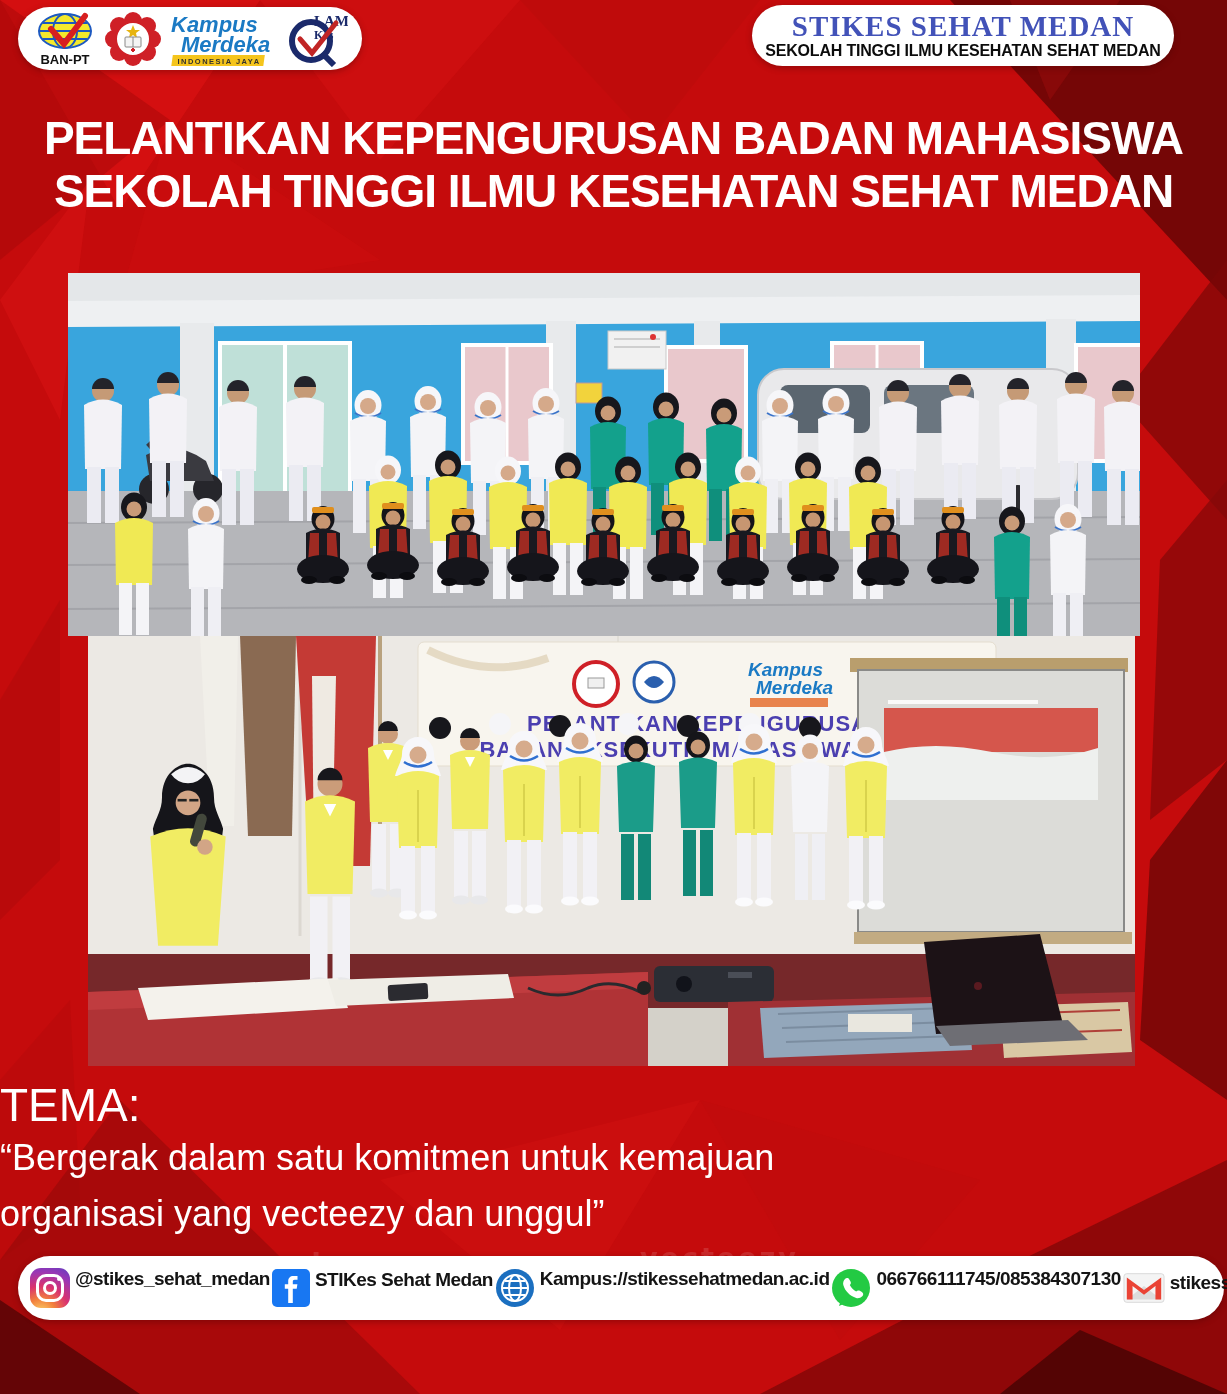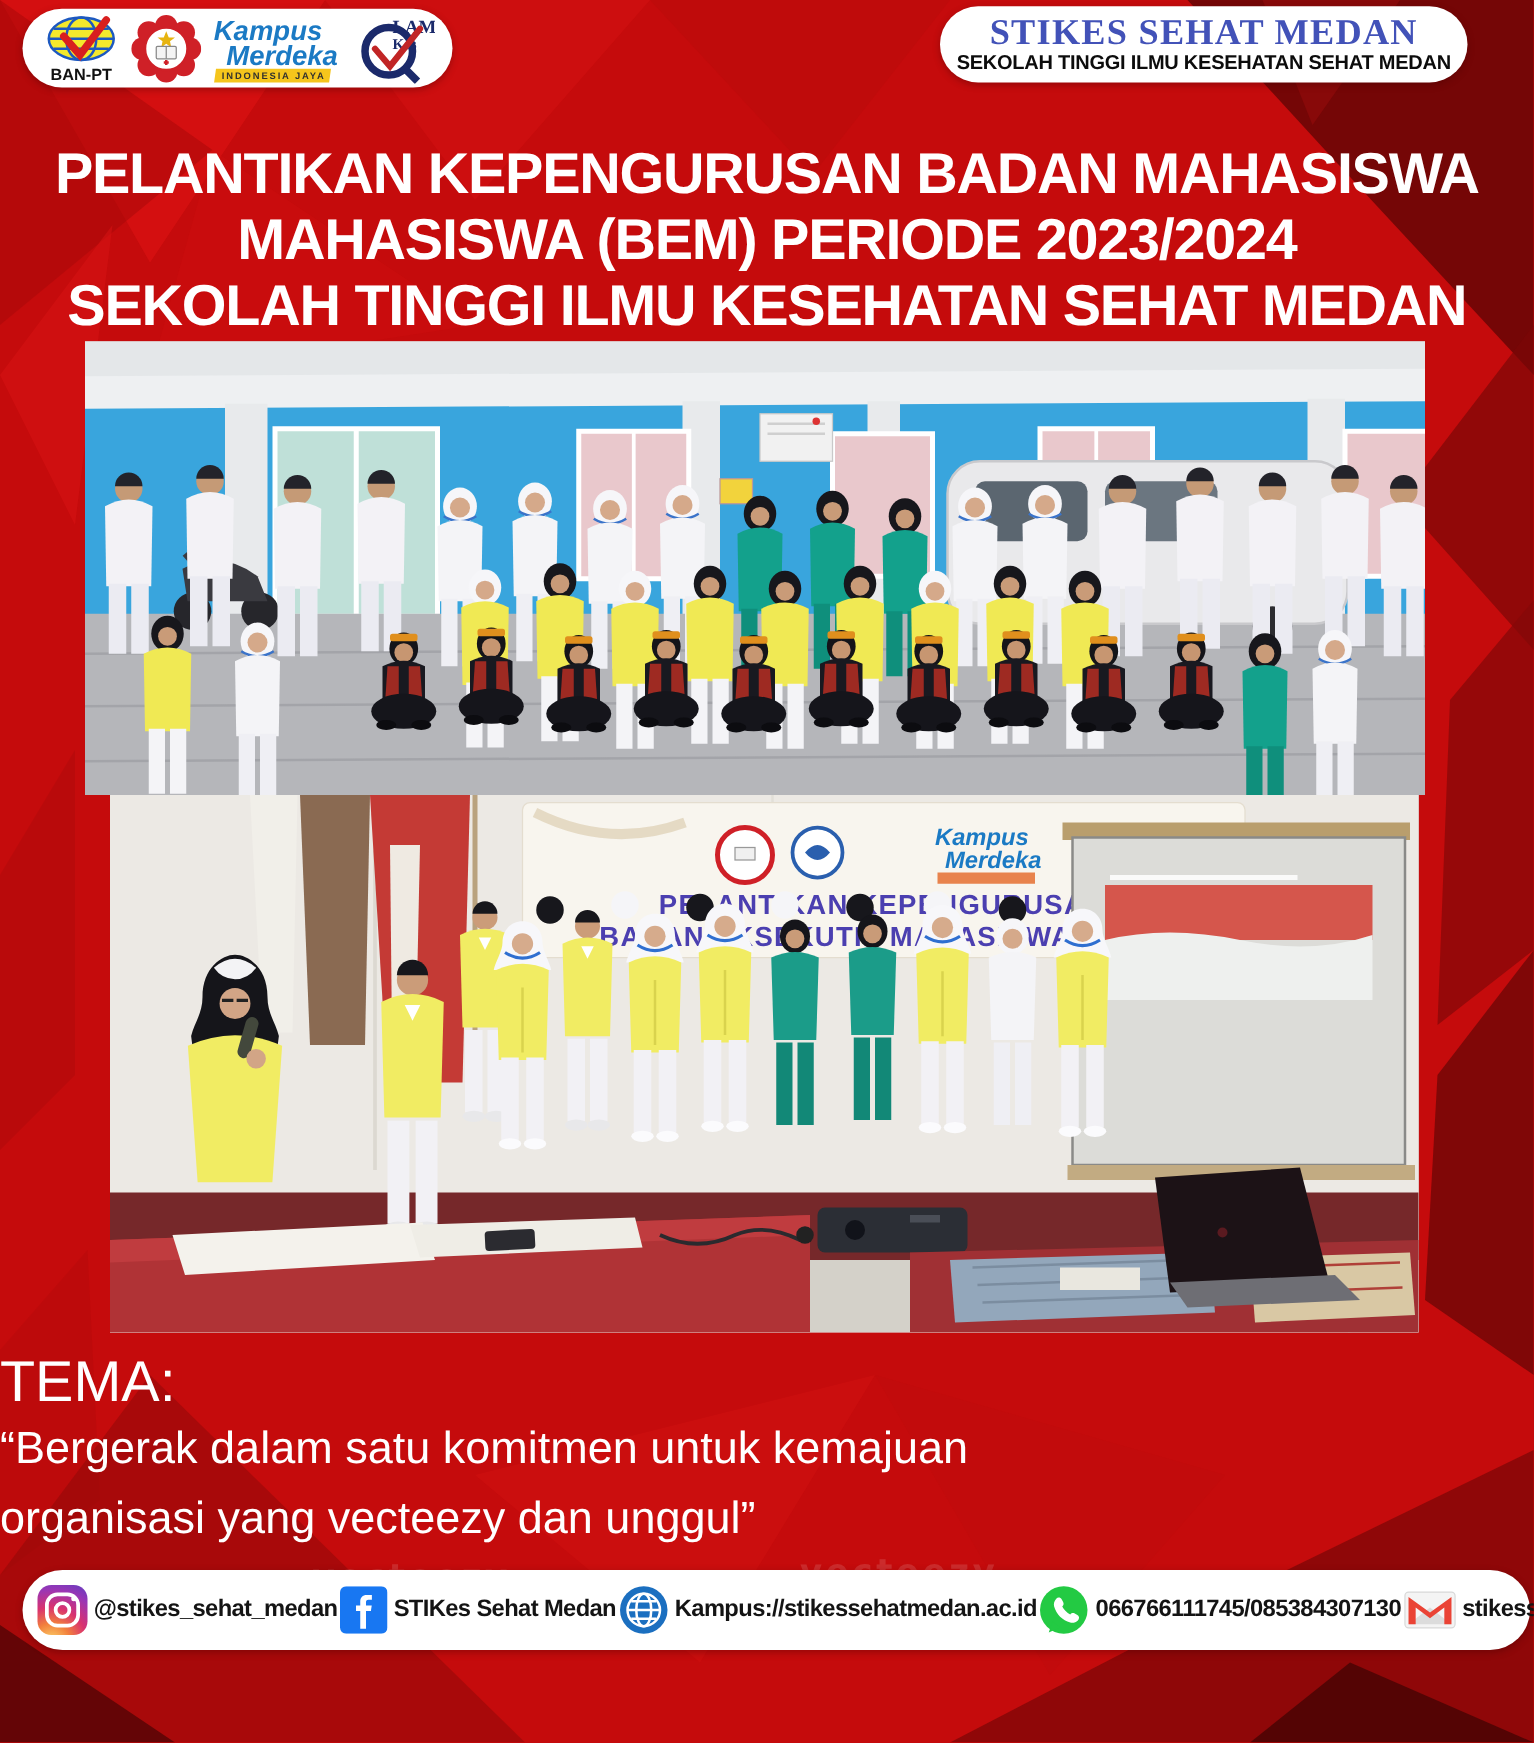--- a/index.html
+++ b/index.html
@@ -13,21 +13,21 @@
   .inst-name{font-family:"Liberation Serif",serif;font-weight:bold;font-size:29px;color:#4252b8;letter-spacing:1px;line-height:30px;}
   .inst-sub{font-weight:bold;font-size:16px;color:#0c0c0c;letter-spacing:-0.2px;line-height:19px;}
   .title{position:absolute;left:0;top:112px;width:100%;z-index:2;text-align:center;color:#fff;font-weight:bold;font-size:46px;line-height:53px;letter-spacing:-1px;}
   .photo{position:absolute;z-index:2;background:#ddd;overflow:hidden;}
   .photo1{left:68px;top:273px;width:1072px;height:363px;}
   .photo2{left:88px;top:636px;width:1047px;height:430px;}
   .tema{position:absolute;left:0;top:1080px;width:100%;z-index:2;text-align:left;color:#fff;}
   .tema-label{font-size:46px;line-height:50px;font-weight:normal;}
   .tema-line{font-size:36px;line-height:56px;font-weight:normal;}
   .footer{left:18px;top:1256px;width:1206px;height:64px;justify-content:space-between;padding:0 12px;box-sizing:border-box;gap:2px;}
-  .contact{display:flex;align-items:center;gap:5px;white-space:nowrap;}
+  .contact{display:flex;align-items:flex-start;gap:5px;white-space:nowrap;}
   .ctext{font-weight:bold;font-size:19px;color:#141414;letter-spacing:-0.5px;}
   .icon{flex:0 0 auto;display:inline-block;position:relative;}
   .ig{width:40px;height:40px;border-radius:11px;background:radial-gradient(circle at 28% 115%,#fcdc6f 0%,#f2803c 28%,#d9326f 52%,#9a36b5 78%,#5e3ec1 100%);}
   .ig::before{content:"";position:absolute;inset:6px;border:3px solid #fff;border-radius:10px;}
   .ig::after{content:"";position:absolute;left:13px;top:13px;width:8px;height:8px;border:3px solid #fff;border-radius:50%;}
   .igdot{position:absolute;right:9px;top:9px;width:4px;height:4px;background:#fff;border-radius:50%;}
 </style>
 </head>
 <body>
 
@@ -110,21 +110,20 @@
   </span>
 </div>
 
 <div class="pill pill-inst">
   <span class="inst-name">STIKES SEHAT MEDAN</span>
   <span class="inst-sub">SEKOLAH TINGGI ILMU KESEHATAN SEHAT MEDAN</span>
 </div>
 
 <div class="title">
   <div>PELANTIKAN KEPENGURUSAN BADAN MAHASISWA</div>
-  <div>MAHASISWA (BEM) PERIODE 2023/2024</div>
   <div>SEKOLAH TINGGI ILMU KESEHATAN SEHAT MEDAN</div>
 </div>
 
 <div class="photo photo1">
 <svg width="1072" height="363" viewBox="0 0 1072 363">
   <defs>
     <g id="P1M">
           <circle cx="0" cy="0" r="11" fill="#c59a76"></circle>
           <path d="M-11,-2 a11,11 0 0 1 22,0 z" fill="#23232a"></path>
           <path d="M-19,14 q19,-11 38,0 l-1,64 h-36 z" fill="#f3f2f6"></path>

